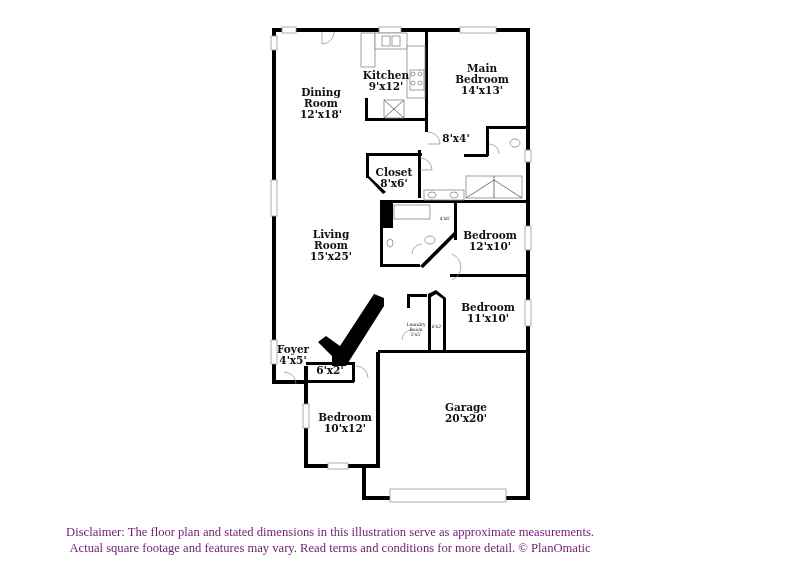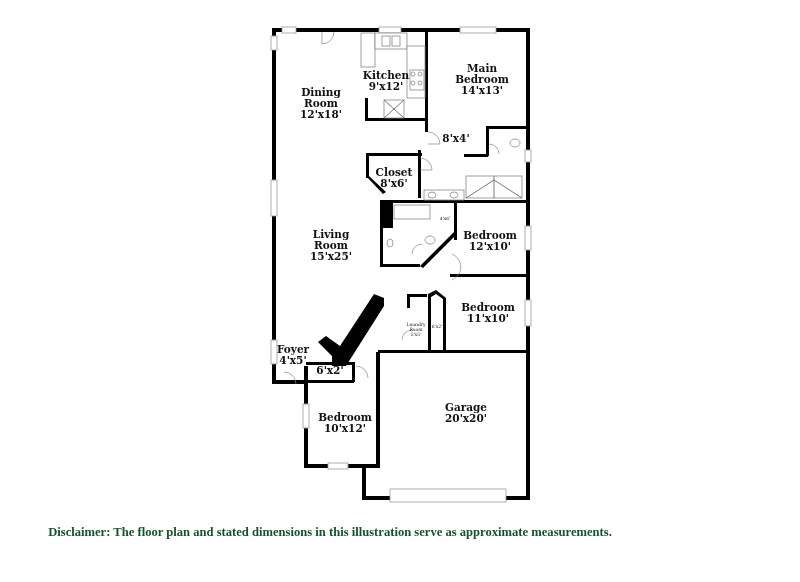--- a/index.html
+++ b/index.html
@@ -6,21 +6,21 @@
   body{width:800px;height:582px;position:relative;overflow:hidden;font-family:"DejaVu Serif","Liberation Serif",serif;}
   #plan{position:absolute;left:0;top:0;width:800px;height:520px;}
   .wall{fill:#000;}
   .thin{stroke:#555;stroke-width:0.8;fill:none;}
   .fixture{stroke:#888;stroke-width:0.8;fill:#fff;}
   .win{fill:#fff;stroke:#999;stroke-width:0.8;}
   .lbl{font-family:"DejaVu Serif","Liberation Serif",serif;font-weight:bold;fill:#111;text-anchor:middle;}
   .lbl-md{font-size:10.5px;}
   .lbl-sm{font-size:4.5px;font-weight:normal;}
   .door{stroke:#888;stroke-width:0.7;fill:none;}
-  #disclaimer{position:absolute;left:0;top:524px;width:660px;text-align:center;font-family:"Liberation Serif","DejaVu Serif",serif;font-size:12.6px;line-height:16px;color:#14532d;font-weight:bold;}
+  #disclaimer{position:absolute;left:0;top:524px;width:660px;text-align:center;font-family:"Liberation Serif","DejaVu Serif",serif;font-size:12.6px;line-height:16px;color:#701a75;}
 </style>
 </head>
 <body>
 
 <svg id="plan" viewBox="0 0 800 520" xmlns="http://www.w3.org/2000/svg">
 
   <g>
     <rect class="wall" x="272" y="28" width="4" height="356"></rect>
     <rect class="wall" x="272" y="28" width="258" height="4"></rect>
     <rect class="wall" x="526" y="28" width="4" height="472"></rect>
@@ -160,13 +160,14 @@
     <text class="lbl lbl-md" x="345" y="421">Bedroom</text>
     <text class="lbl lbl-md" x="345" y="432">10'x12'</text>
 
     <text class="lbl lbl-md" x="466" y="411">Garage</text>
     <text class="lbl lbl-md" x="466" y="422">20'x20'</text>
   </g>
 </svg>
 
 <div id="disclaimer">
   <div>Disclaimer: The floor plan and stated dimensions in this illustration serve as approximate measurements.</div>
+  <div>Actual square footage and features may vary. Read terms and conditions for more detail. © PlanOmatic</div>
 </div>
 
 </body></html>

